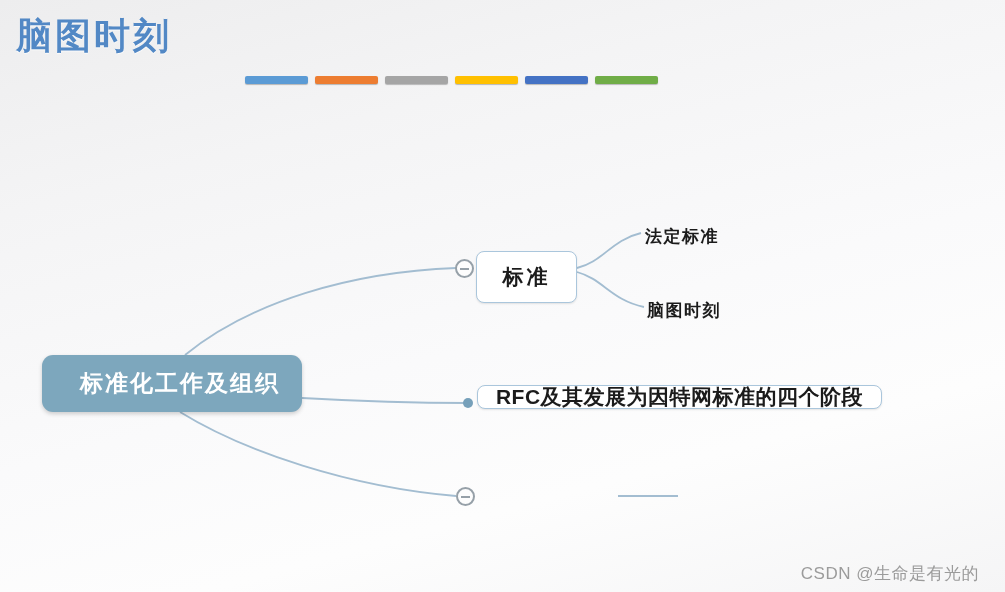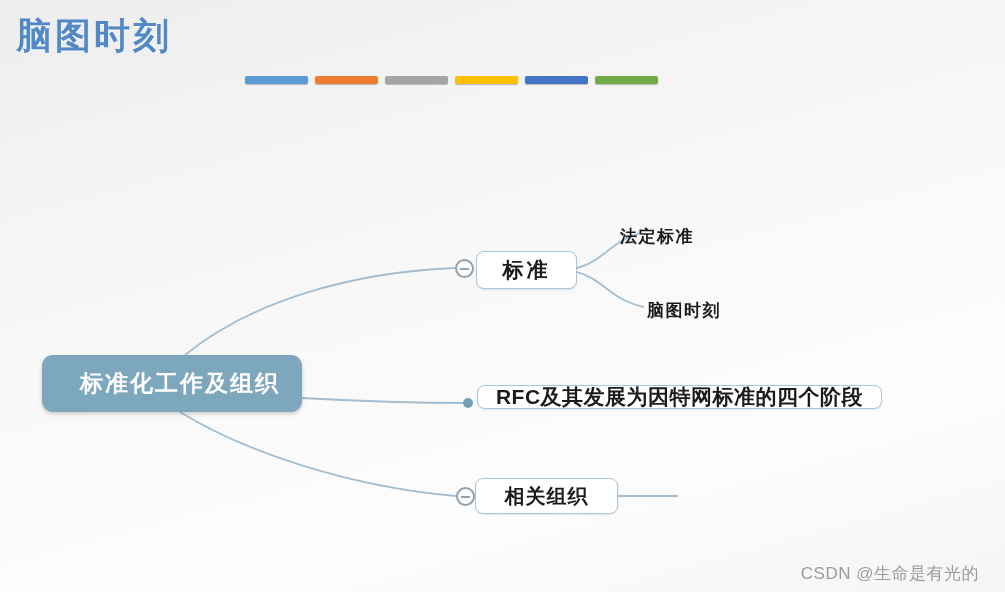--- a/index.html
+++ b/index.html
@@ -57,21 +57,21 @@
   }
   .node-box {
     background: #ffffff;
     border: 1.6px solid #aac6dc;
     border-radius: 8px;
     color: #1b1b1b;
     box-shadow: 0 1px 2px rgba(0,0,0,0.10);
   }
   .node-standard {
     left: 476px; top: 251px;
-    width: 101px; height: 38px;
+    width: 101px; height: 52px;
     font-size: 21px;
     letter-spacing: 3px;
   }
   .node-rfc {
     left: 477px; top: 385px;
     width: 405px; height: 24px;
     font-size: 21px;
     letter-spacing: 0.5px;
   }
   .node-related {
@@ -82,21 +82,21 @@
   }
   .leaf {
     position: absolute;
     font-weight: bold;
     color: #1b1b1b;
     font-size: 17px;
     letter-spacing: 1.5px;
     white-space: nowrap;
     cursor: default;
   }
-  .leaf-dejure  { left: 620px; top: 225px; }
+  .leaf-dejure  { left: 645px; top: 225px; }
   .leaf-defacto { left: 647px; top: 299px; }
   .leaf-orgs    { left: 688px; top: 488px; letter-spacing: 0.5px; }
   .collapse-icon {
     position: absolute;
     width: 19px; height: 19px;
     border-radius: 50%;
     background: #fdfdfd;
     border: 2px solid #96a0a8;
     display: flex;
     align-items: center;
@@ -155,18 +155,17 @@
   <span class="collapse-icon collapse-standard"></span>
   <div class="node node-box node-standard">标准</div>
 
   <div class="leaf leaf-dejure">法定标准</div>
   <div class="leaf leaf-defacto">脑图时刻</div>
 
   <span class="branch-dot" style="background: rgb(118, 160, 186);"></span>
   <div class="node node-box node-rfc">RFC及其发展为因特网标准的四个阶段</div>
 
   <span class="collapse-icon collapse-related"></span>
-  <div class="node node-box node-related">相关组织</div>
 
 
   <div class="watermark">CSDN @生命是有光的</div>
 
 </div>
 
 </body></html>

